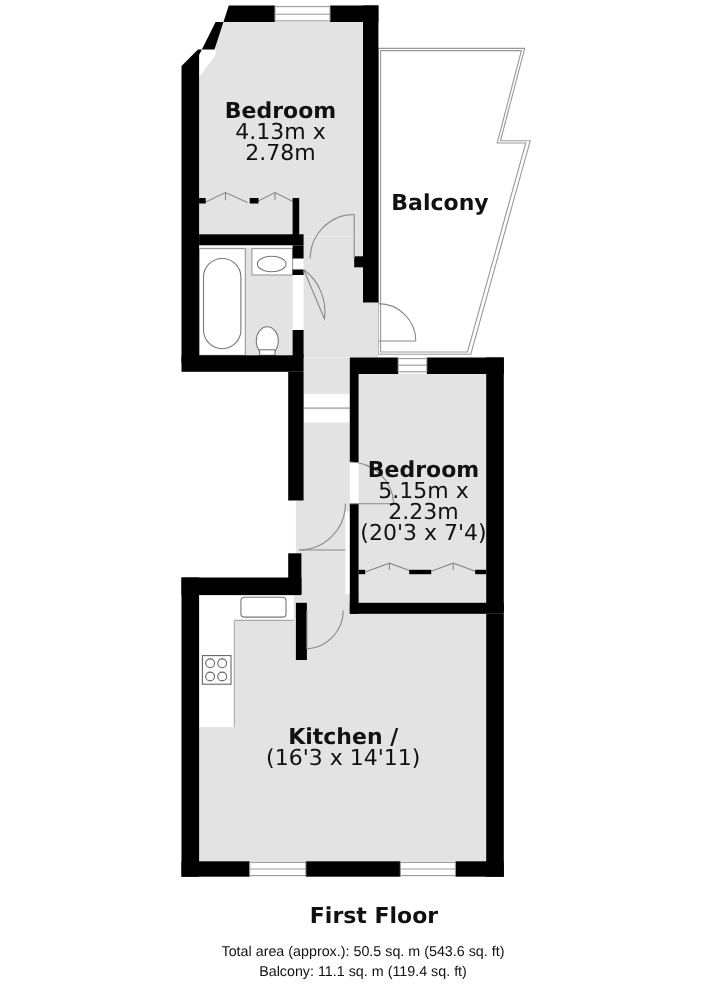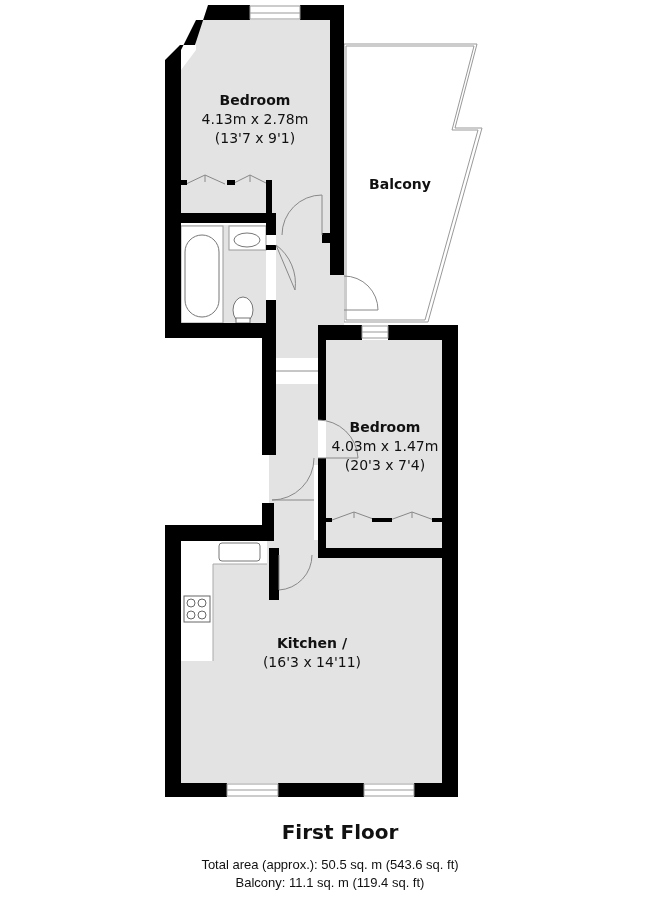--- a/index.html
+++ b/index.html
@@ -1,18 +1,18 @@
 <!DOCTYPE html>
 <html><head>
   <meta charset="utf-8">
   <style>
     html, body { margin: 0; padding: 0; background: #ffffff; }
     body { width: 650px; height: 900px; position: relative; overflow: hidden; font-family: "DejaVu Sans", sans-serif; }
     svg.plan { position: absolute; left: 0; top: 0; }
-    .room-label { position: absolute; text-align: center; color: #111; line-height: 19px; font-size: 14px; }
+    .room-label { position: absolute; text-align: center; color: #111; line-height: 19px; font-size: 20px; }
     .room-label .name { font-weight: bold; display: block; }
     .room-label .dim { display: block; }
     .footer-title { position: absolute; left: 0; width: 650px; top: 820px; text-align: center; font-size: 20px; font-weight: bold; color: #111; font-family: "DejaVu Sans", sans-serif; }
     .footer-line { position: absolute; left: 0; width: 680px; text-align: center; font-size: 13px; color: #111; font-family: "Liberation Sans", sans-serif; }
   </style>
 </head>
 <body>
 
 <svg class="plan" width="650" height="810" viewBox="0 0 650 810" xmlns="http://www.w3.org/2000/svg">
 
@@ -138,33 +138,32 @@
     <path d="M 314 458 A 42 42 0 0 1 272 500"></path>
     <line x1="272" y1="500" x2="314" y2="500"></line>
     <path d="M 312 555 A 35 35 0 0 1 279 590"></path>
     <line x1="279" y1="555" x2="279" y2="590"></line>
   </g>
 </svg>
 
 <div class="room-label" style="left:185px; top:91px; width:140px;">
   <span class="name">Bedroom</span>
   <span class="dim">4.13m x 2.78m</span>
-  <span class="dim">(13'7 x 9'1)</span>
 </div>
 
 <div class="room-label" style="left:350px; top:175px; width:100px;">
   <span class="name">Balcony</span>
 </div>
 
 <div class="room-label" style="left:315px; top:418px; width:140px;">
   <span class="name">Bedroom</span>
-  <span class="dim">4.03m x 1.47m</span>
+  <span class="dim">5.15m x 2.23m</span>
   <span class="dim">(20'3 x 7'4)</span>
 </div>
 
-<div class="room-label" style="left:222px; top:634px; width:180px;">
+<div class="room-label" style="left:222px; top:660px; width:180px;">
   <span class="name">Kitchen /</span>
   <span class="dim">(16'3 x 14'11)</span>
 </div>
 
 <div class="footer-title" style="left:15px;">First Floor</div>
 <div class="footer-line" style="top:857px; left:-10px;">Total area (approx.): 50.5 sq. m (543.6 sq. ft)</div>
 <div class="footer-line" style="top:875px; left:-10px;">Balcony: 11.1 sq. m (119.4 sq. ft)</div>
 
 </body></html>

